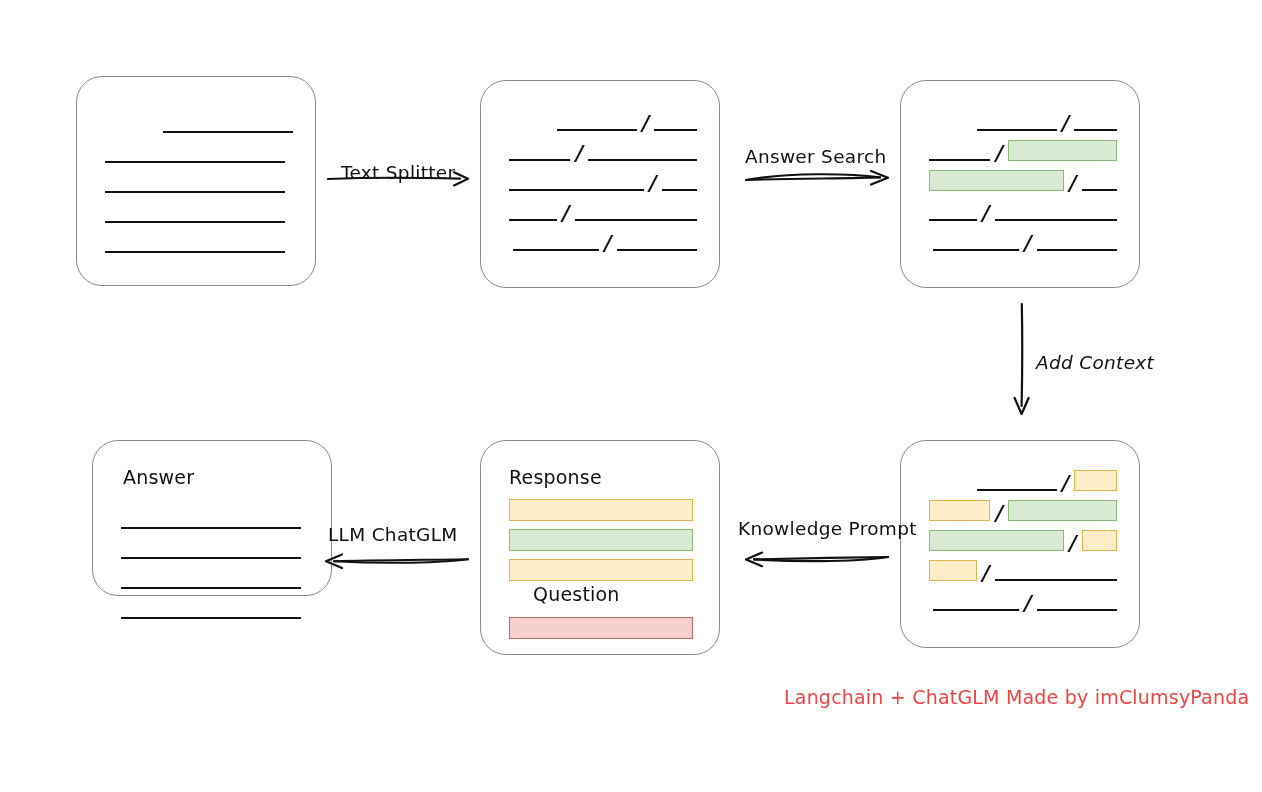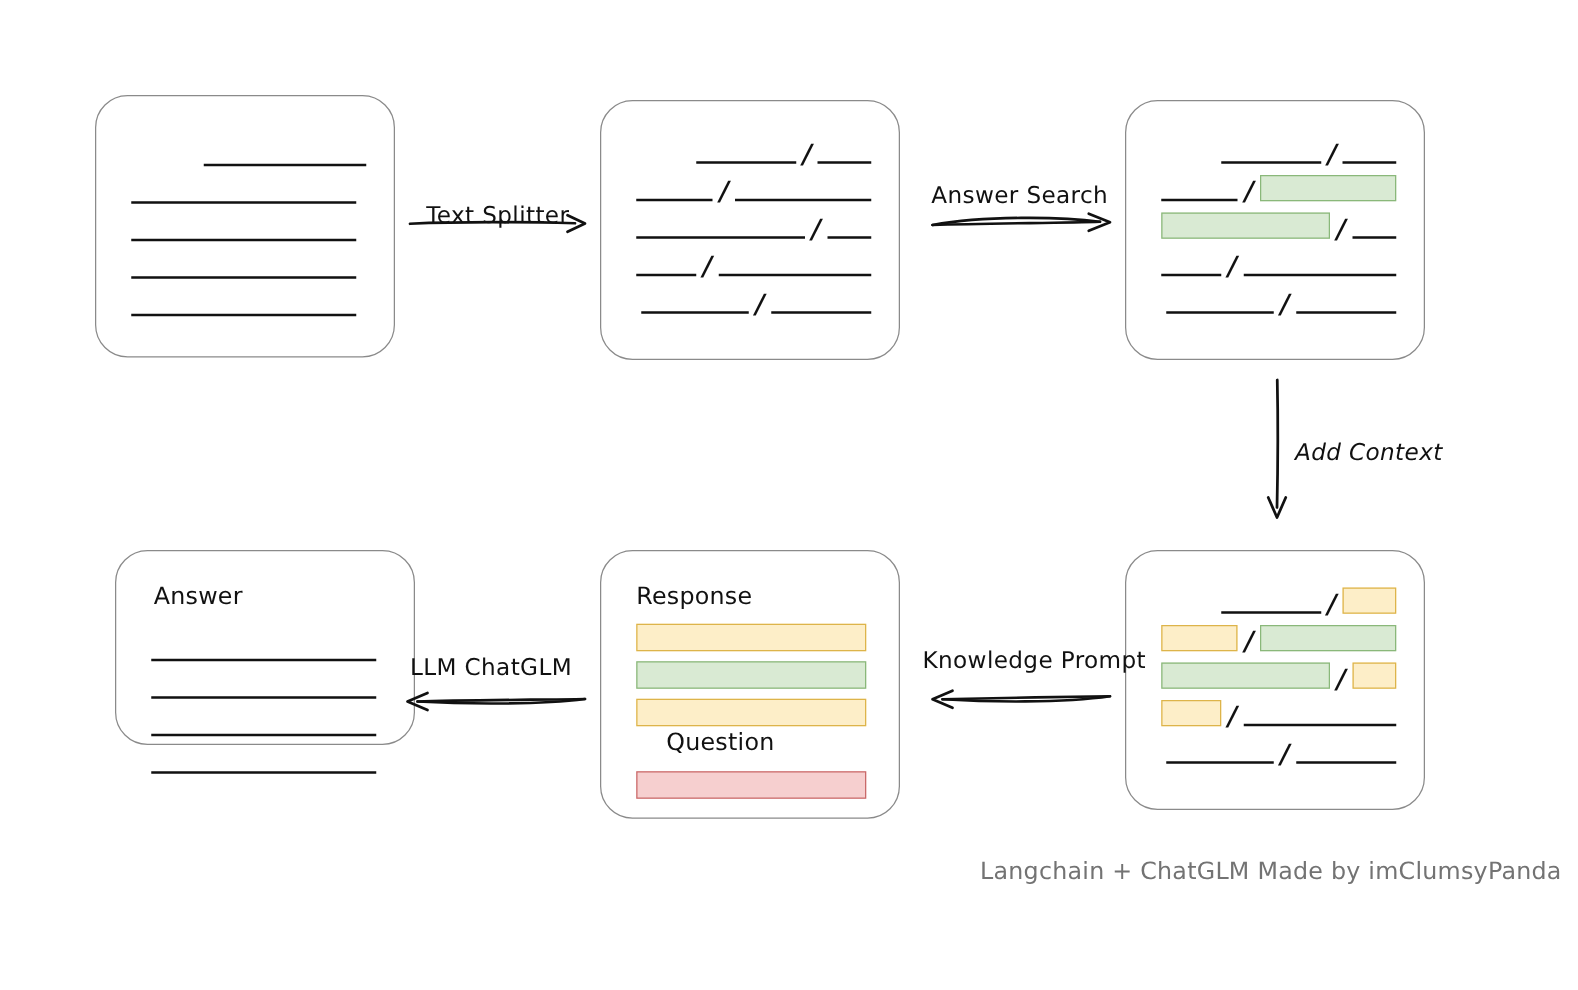--- a/index.html
+++ b/index.html
@@ -106,21 +106,21 @@
     color: #111111;
     white-space: nowrap;
     letter-spacing: 0.3px;
   }
 
   
   .credit {
     position: absolute;
     font-family: "DejaVu Sans", sans-serif;
     font-size: 19px;
-    color: #737373;
+    color: #ef4444;
     white-space: nowrap;
     letter-spacing: 0.2px;
   }
 </style>
 </head>
 <body>
 
 <div class="stage">
 
   <div class="doc-box" style="left:76px; top:76px; width:240px; height:210px;">

